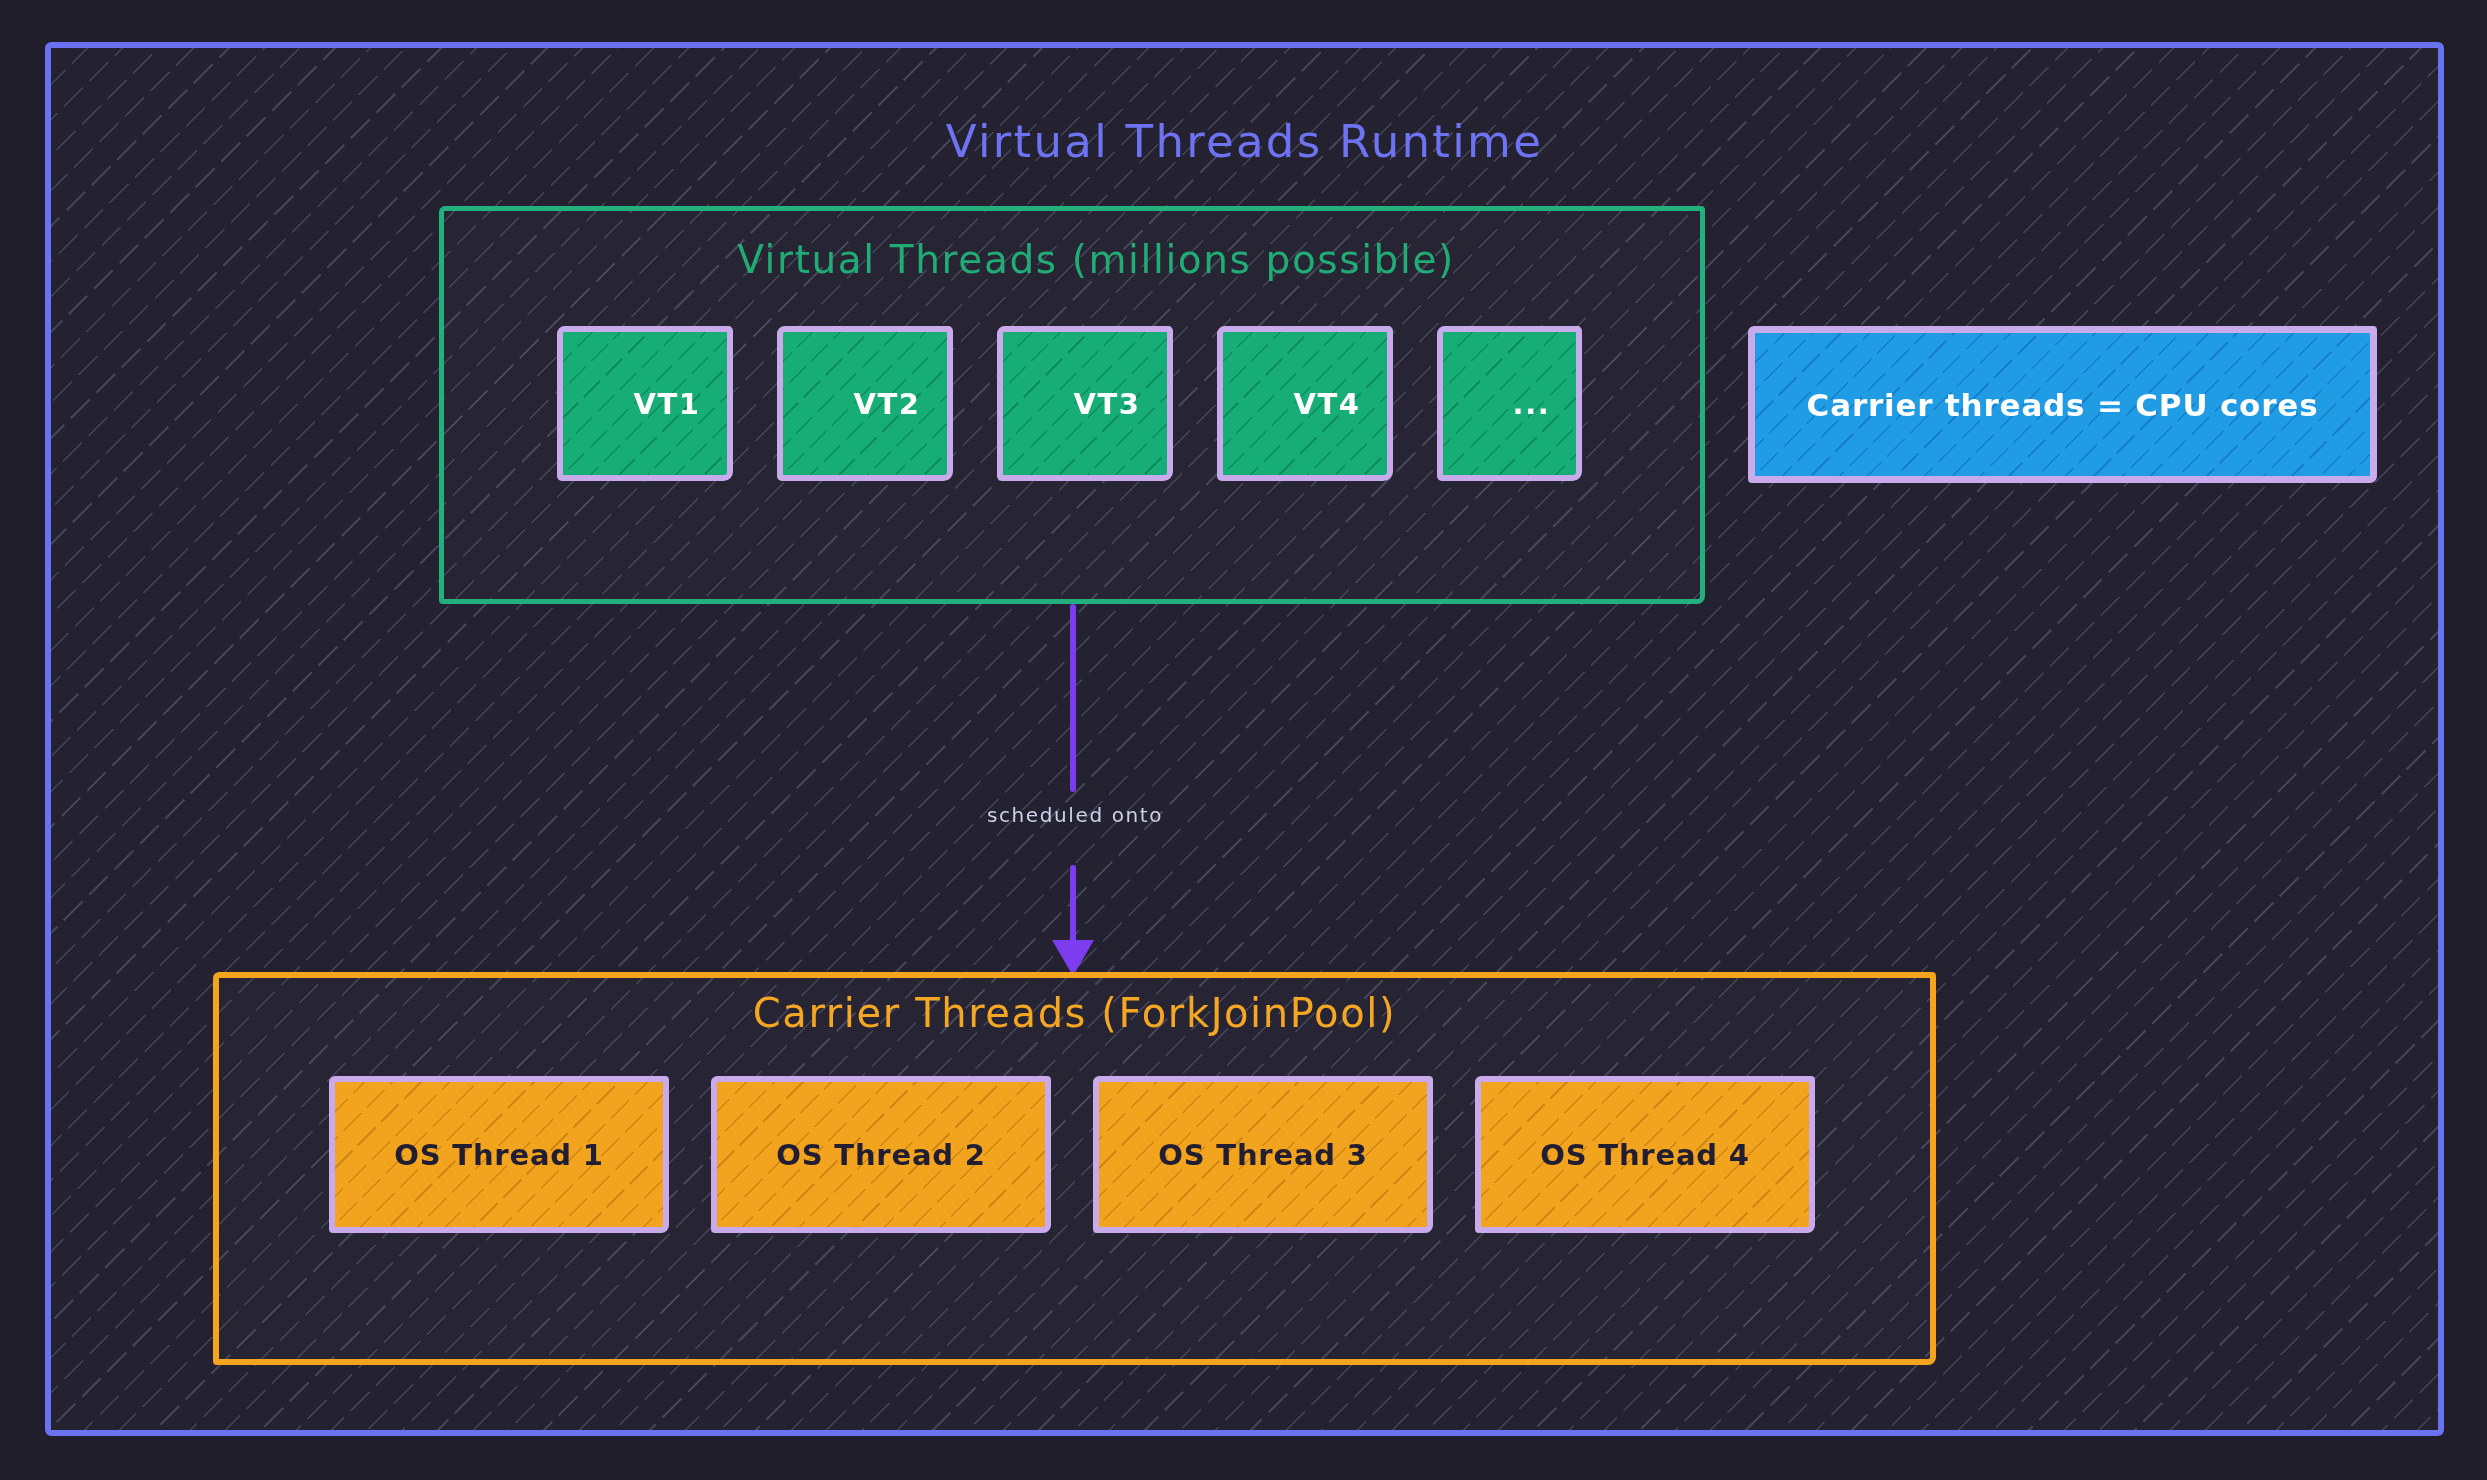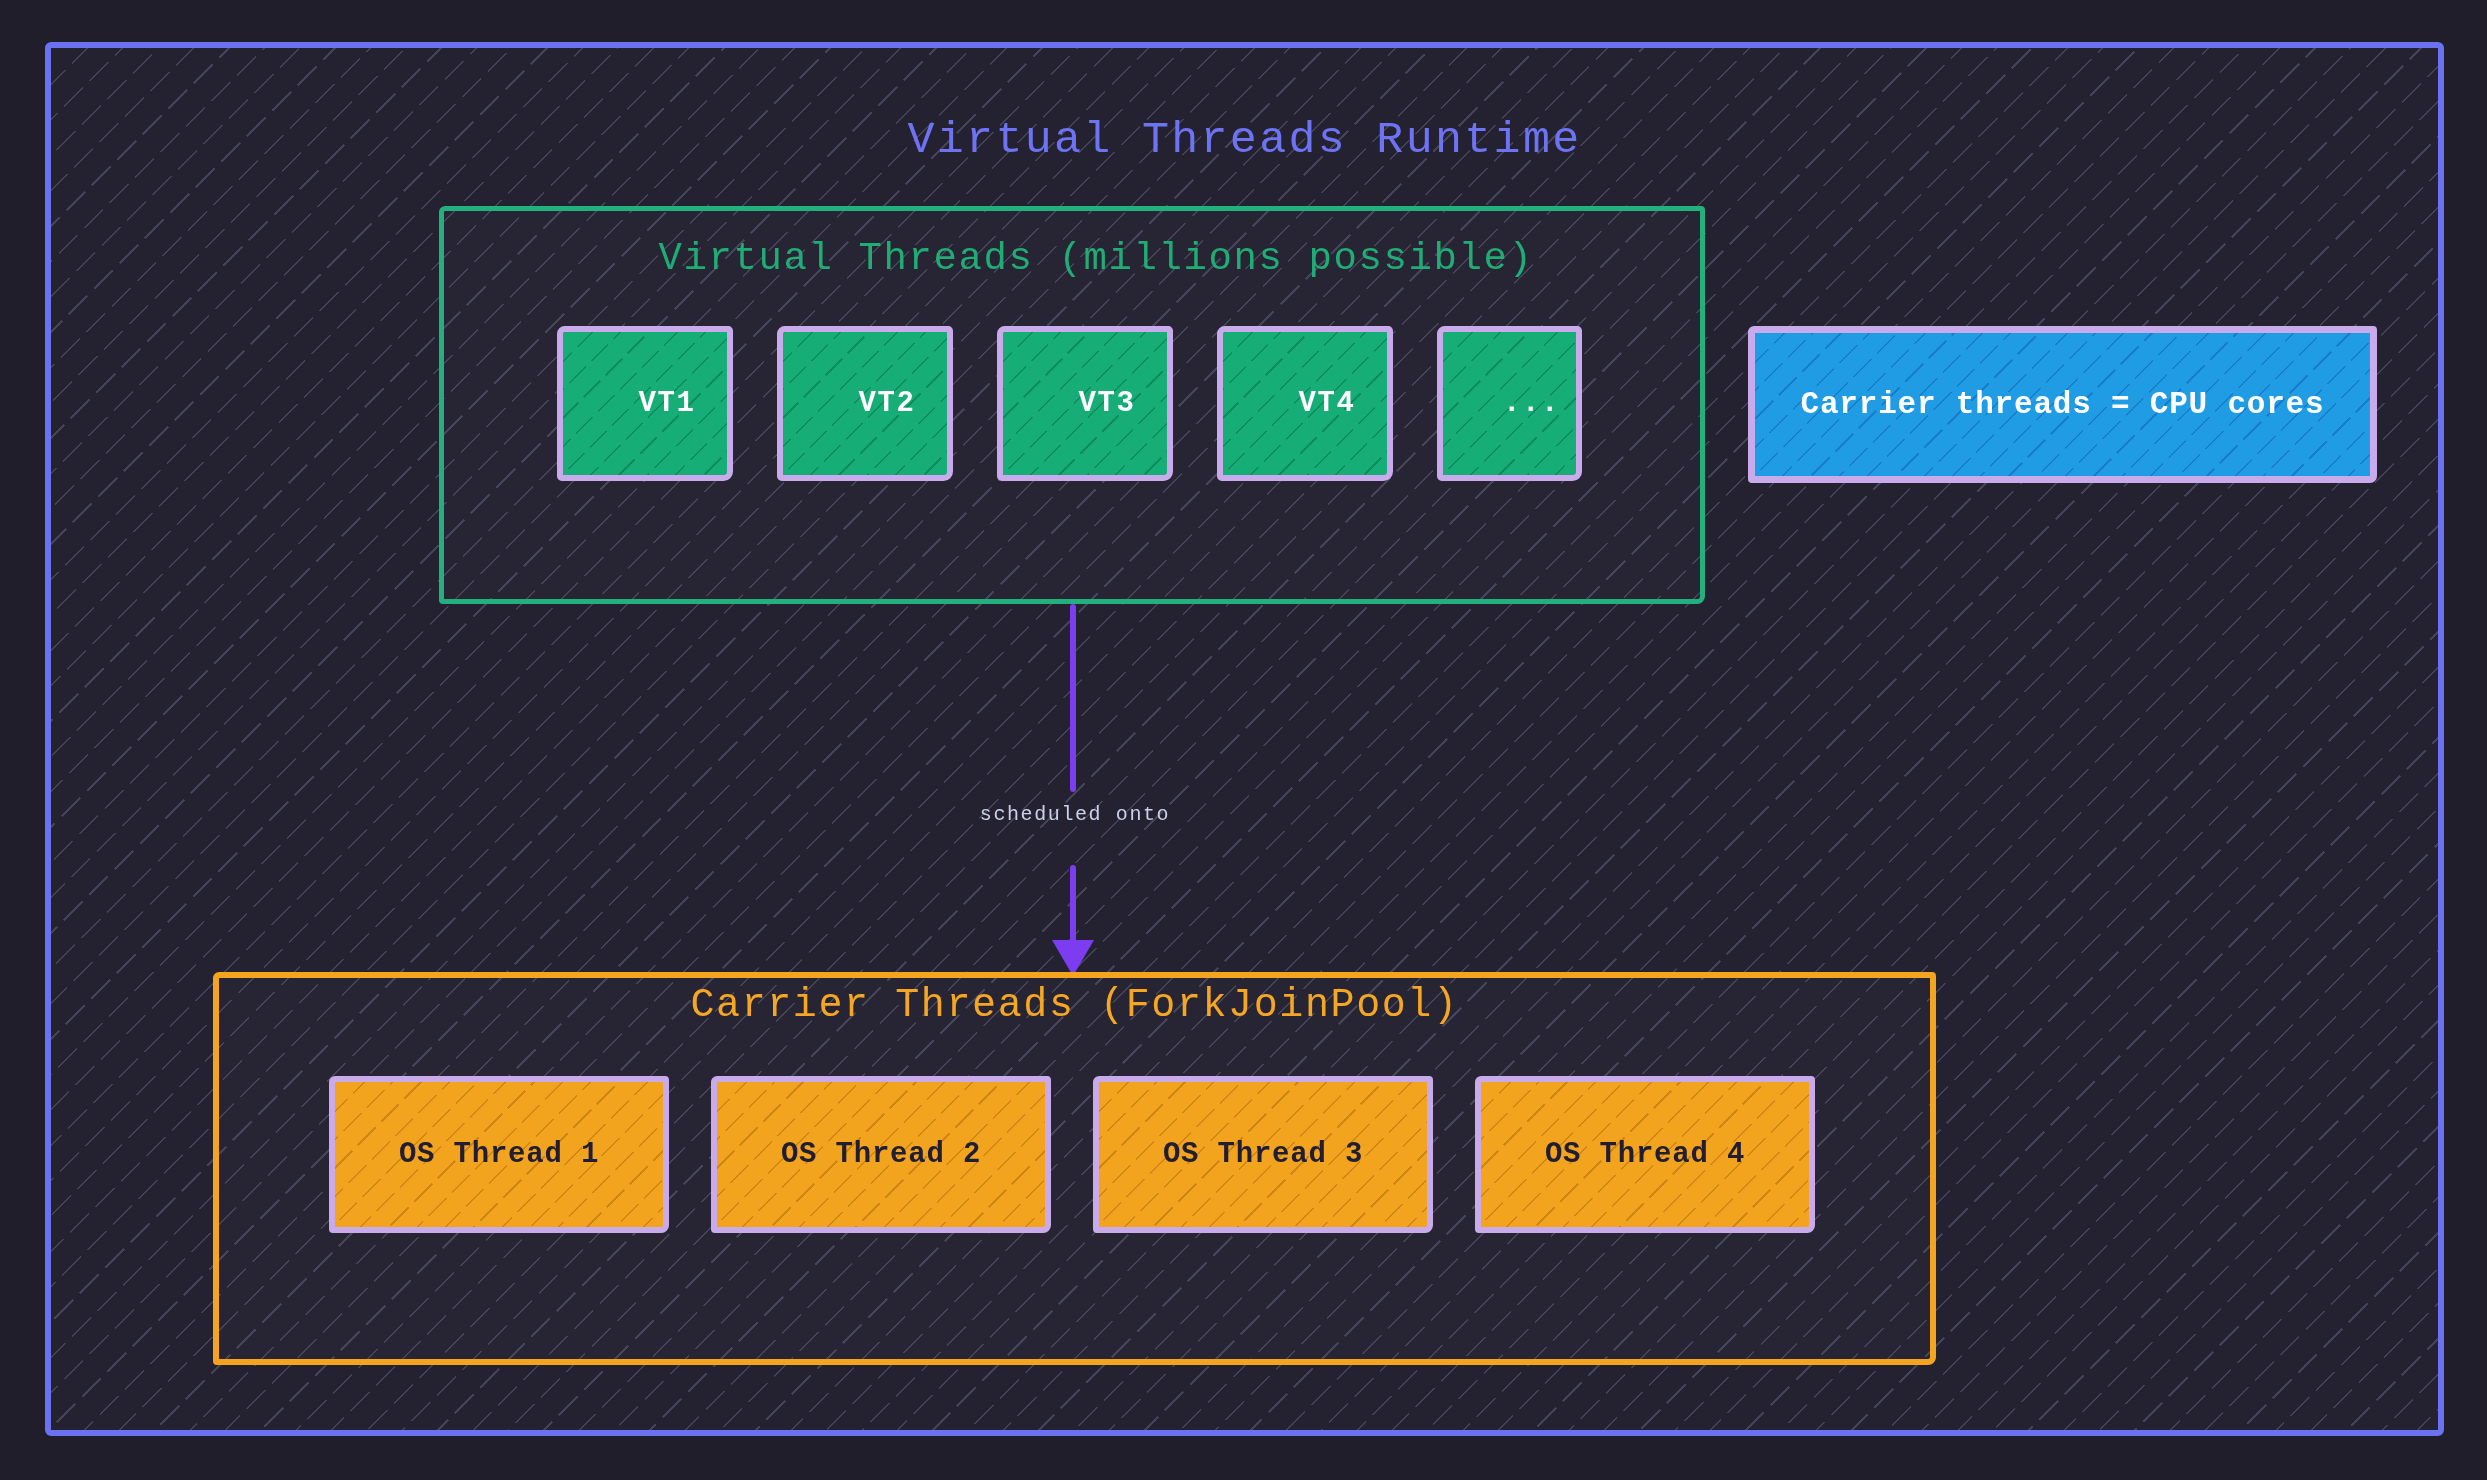--- a/index.html
+++ b/index.html
@@ -1,15 +1,15 @@
 <!DOCTYPE html>
 <html style="font-size:12.4px"><head>
 <meta charset="utf-8">
 <style>
-  * { box-sizing: border-box; margin: 0; padding: 0; font-family: Liberation Mono, monospace; }
+  * { box-sizing: border-box; margin: 0; padding: 0; }
   html, body { width: 2487px; height: 1481px; }
   body {
     background: #211e2c;
     font-family: "DejaVu Sans", sans-serif;
     position: relative;
     overflow: hidden;
   }
 
   
   .frame {
@@ -76,21 +76,21 @@
     font-size: 20px; color: #ccd1ea; letter-spacing: 1.6px; white-space: nowrap;
   }
 
   
   .os-container {
     position: absolute; left: 162px; top: 924px; width: 1723px; height: 393px;
     border: 6.2px solid #f5a41d; border-radius: 6.2px 3.9px 7.8px 3.9px;
     background: rgba(255,255,255,0.015);
   }
   .os-title {
-    margin-top: 5px; text-align: center;
+    margin-top: 12px; text-align: center;
     font-size: 40px; color: #f5a623; letter-spacing: 1.6px;
   }
   .os-row { position: absolute; left: 110px; top: 98px; display: flex; gap: 42px; }
   .os-box {
     width: 340px; height: 157px;
     border: 6.2px solid #c9abec; border-radius: 6.2px 3.9px 7.8px 3.9px;
     display: flex; align-items: center; justify-content: center;
     color: #211d33; font-weight: bold; font-size: 29px; letter-spacing: 0.8px;
     background:
       repeating-linear-gradient(45deg, #f2a41f 0 7.8px, transparent 7.8px 33px),

